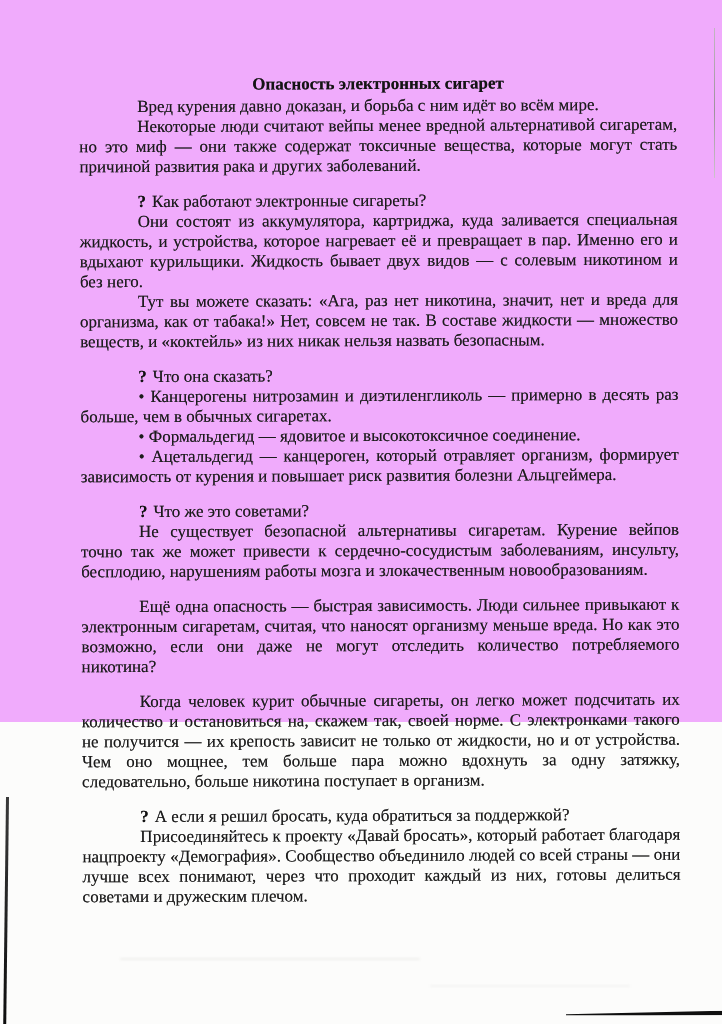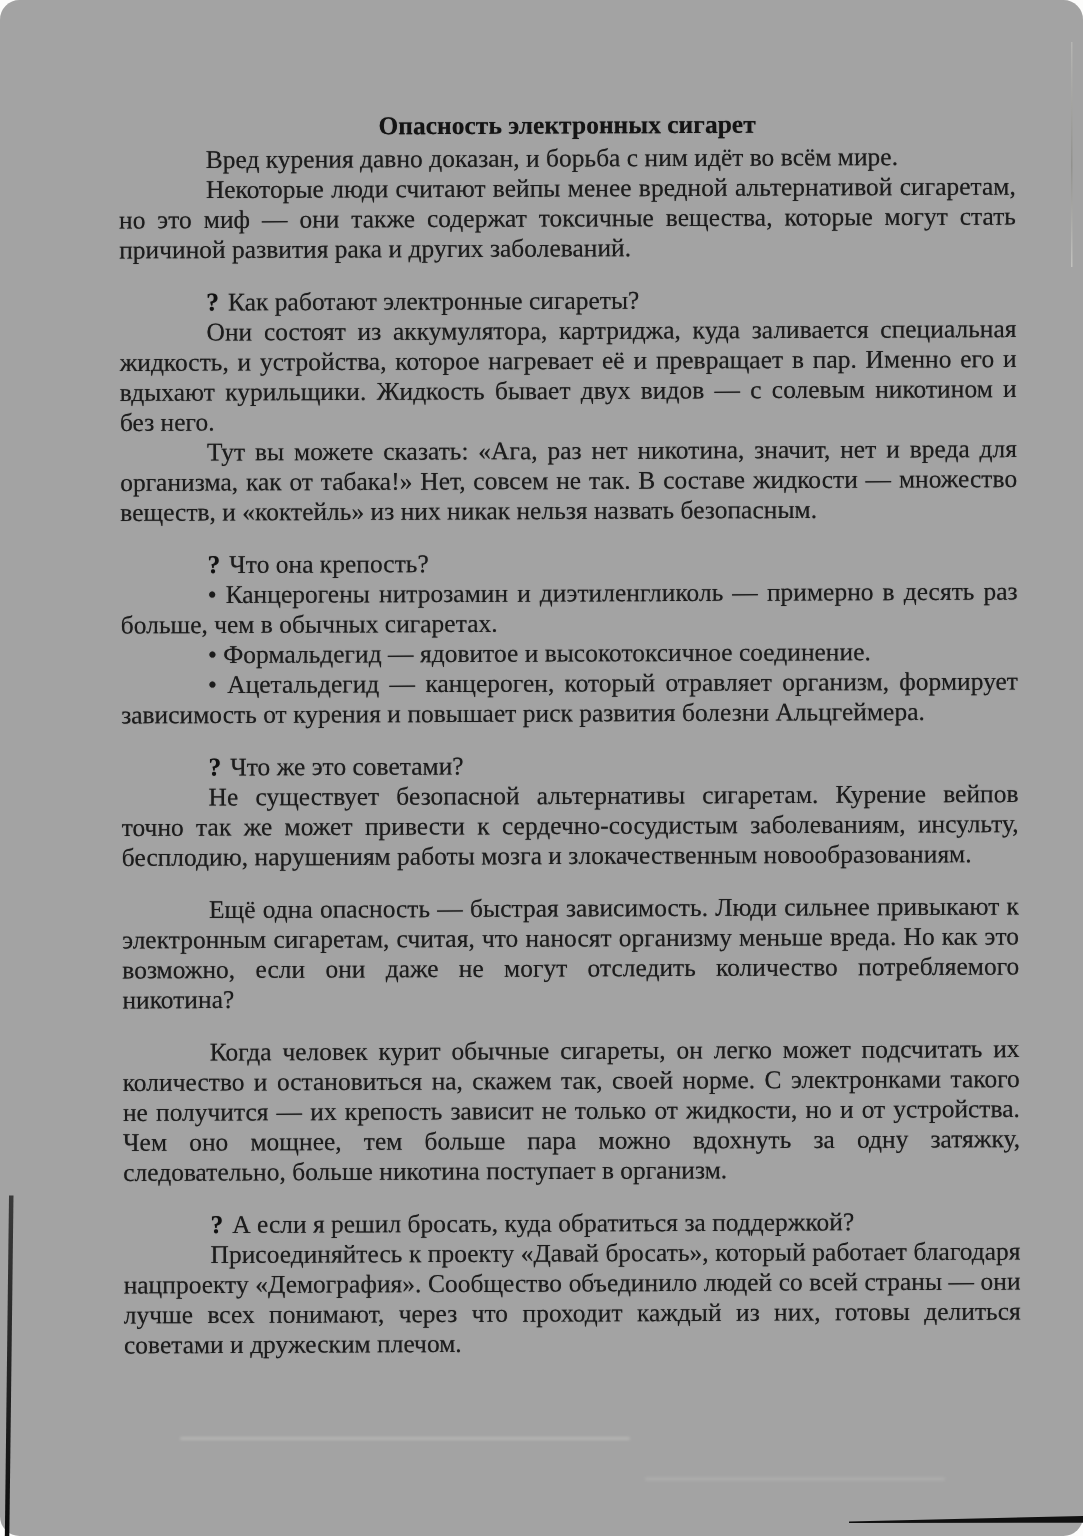--- a/index.html
+++ b/index.html
@@ -11,23 +11,22 @@
     height: 1024px;
     position: relative;
     overflow: hidden;
     background: #fcfcfb;
     font-family: "Liberation Serif", "DejaVu Serif", serif;
   }
   .page {
     position: absolute;
     left: 0; top: 0;
     width: 722px;
-    height: 1024px;
-    background: #a3a3a3;
-    border-radius: 13px;
+    height: 722px;
+    background: #f0abfc;
   }
   .content {
     position: absolute;
     left: 79px;
     top: 74px;
     width: 598px;
     transform: rotate(-0.25deg);
     transform-origin: 50% 0;
     color: #1c1c1c;
     font-size: 17px;
@@ -110,21 +109,21 @@
     <p class="para">Вред курения давно доказан, и борьба с ним идёт во всём мире.</p>
 
     <p class="para">Некоторые люди считают вейпы менее вредной альтернативой сигаретам, но это миф — они также содержат токсичные вещества, которые могут стать причиной развития рака и других заболеваний.</p>
 
     <p class="q"><b class="qmark">?</b><span>Как работают электронные сигареты?</span></p>
 
     <p class="para">Они состоят из аккумулятора, картриджа, куда заливается специальная жидкость, и устройства, которое нагревает её и превращает в пар. Именно его и вдыхают курильщики. Жидкость бывает двух видов — с солевым никотином и без него.</p>
 
     <p class="para">Тут вы можете сказать: «Ага, раз нет никотина, значит, нет и вреда для организма, как от табака!» Нет, совсем не так. В составе жидкости — множество веществ, и «коктейль» из них никак нельзя назвать безопасным.</p>
 
-    <p class="q"><b class="qmark">?</b><span>Что она крепость?</span></p>
+    <p class="q"><b class="qmark">?</b><span>Что она сказать?</span></p>
 
     <p class="para">• Канцерогены нитрозамин и диэтиленгликоль — примерно в десять раз больше, чем в обычных сигаретах.</p>
 
     <p class="para">• Формальдегид — ядовитое и высокотоксичное соединение.</p>
 
     <p class="para">• Ацетальдегид — канцероген, который отравляет организм, формирует зависимость от курения и повышает риск развития болезни Альцгеймера.</p>
 
     <p class="q"><b class="qmark">?</b><span>Что же это советами?</span></p>
 
     <p class="para">Не существует безопасной альтернативы сигаретам. Курение вейпов точно так же может привести к сердечно-сосудистым заболеваниям, инсульту, бесплодию, нарушениям работы мозга и злокачественным новообразованиям.</p>

